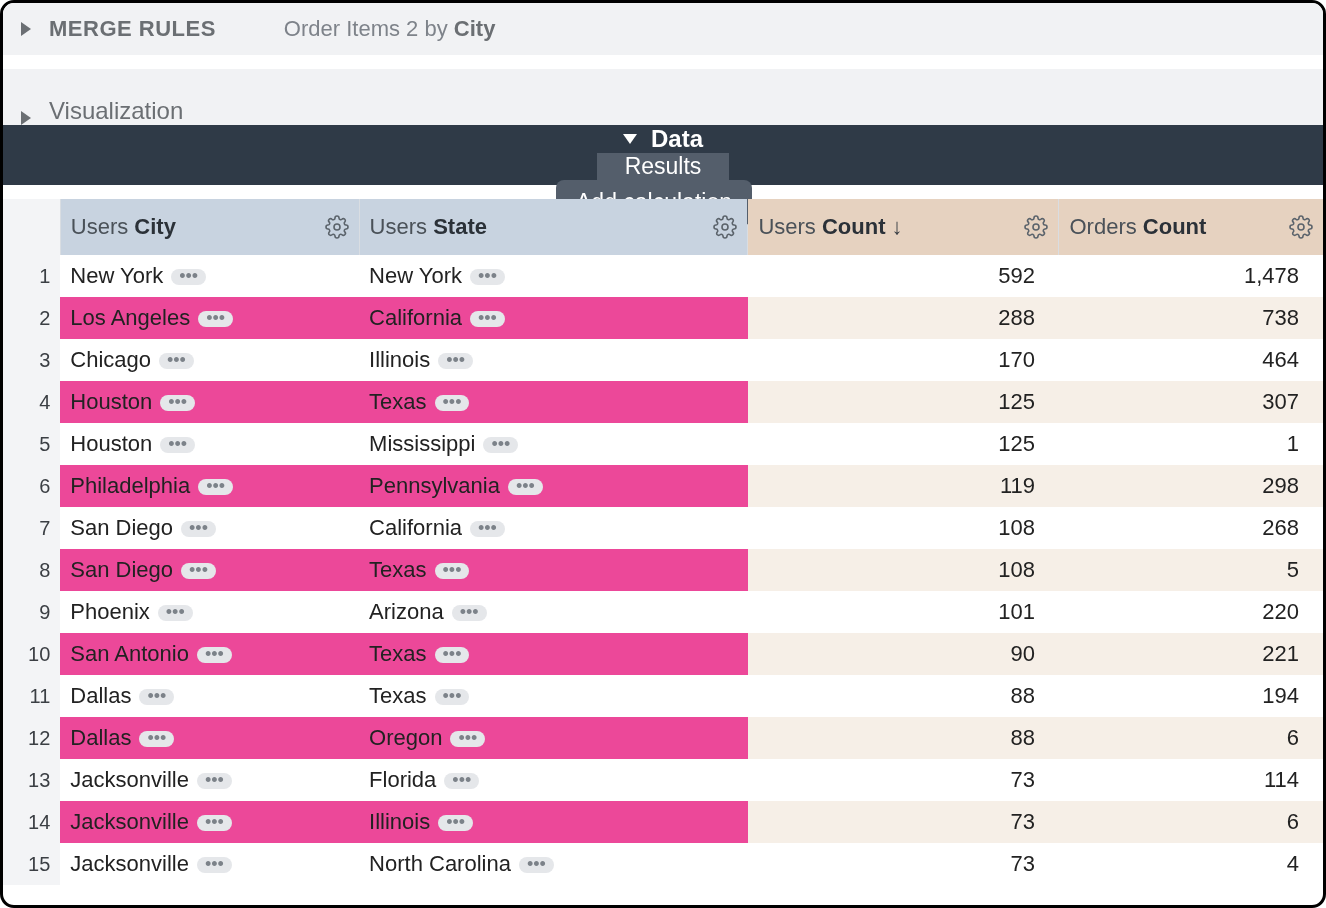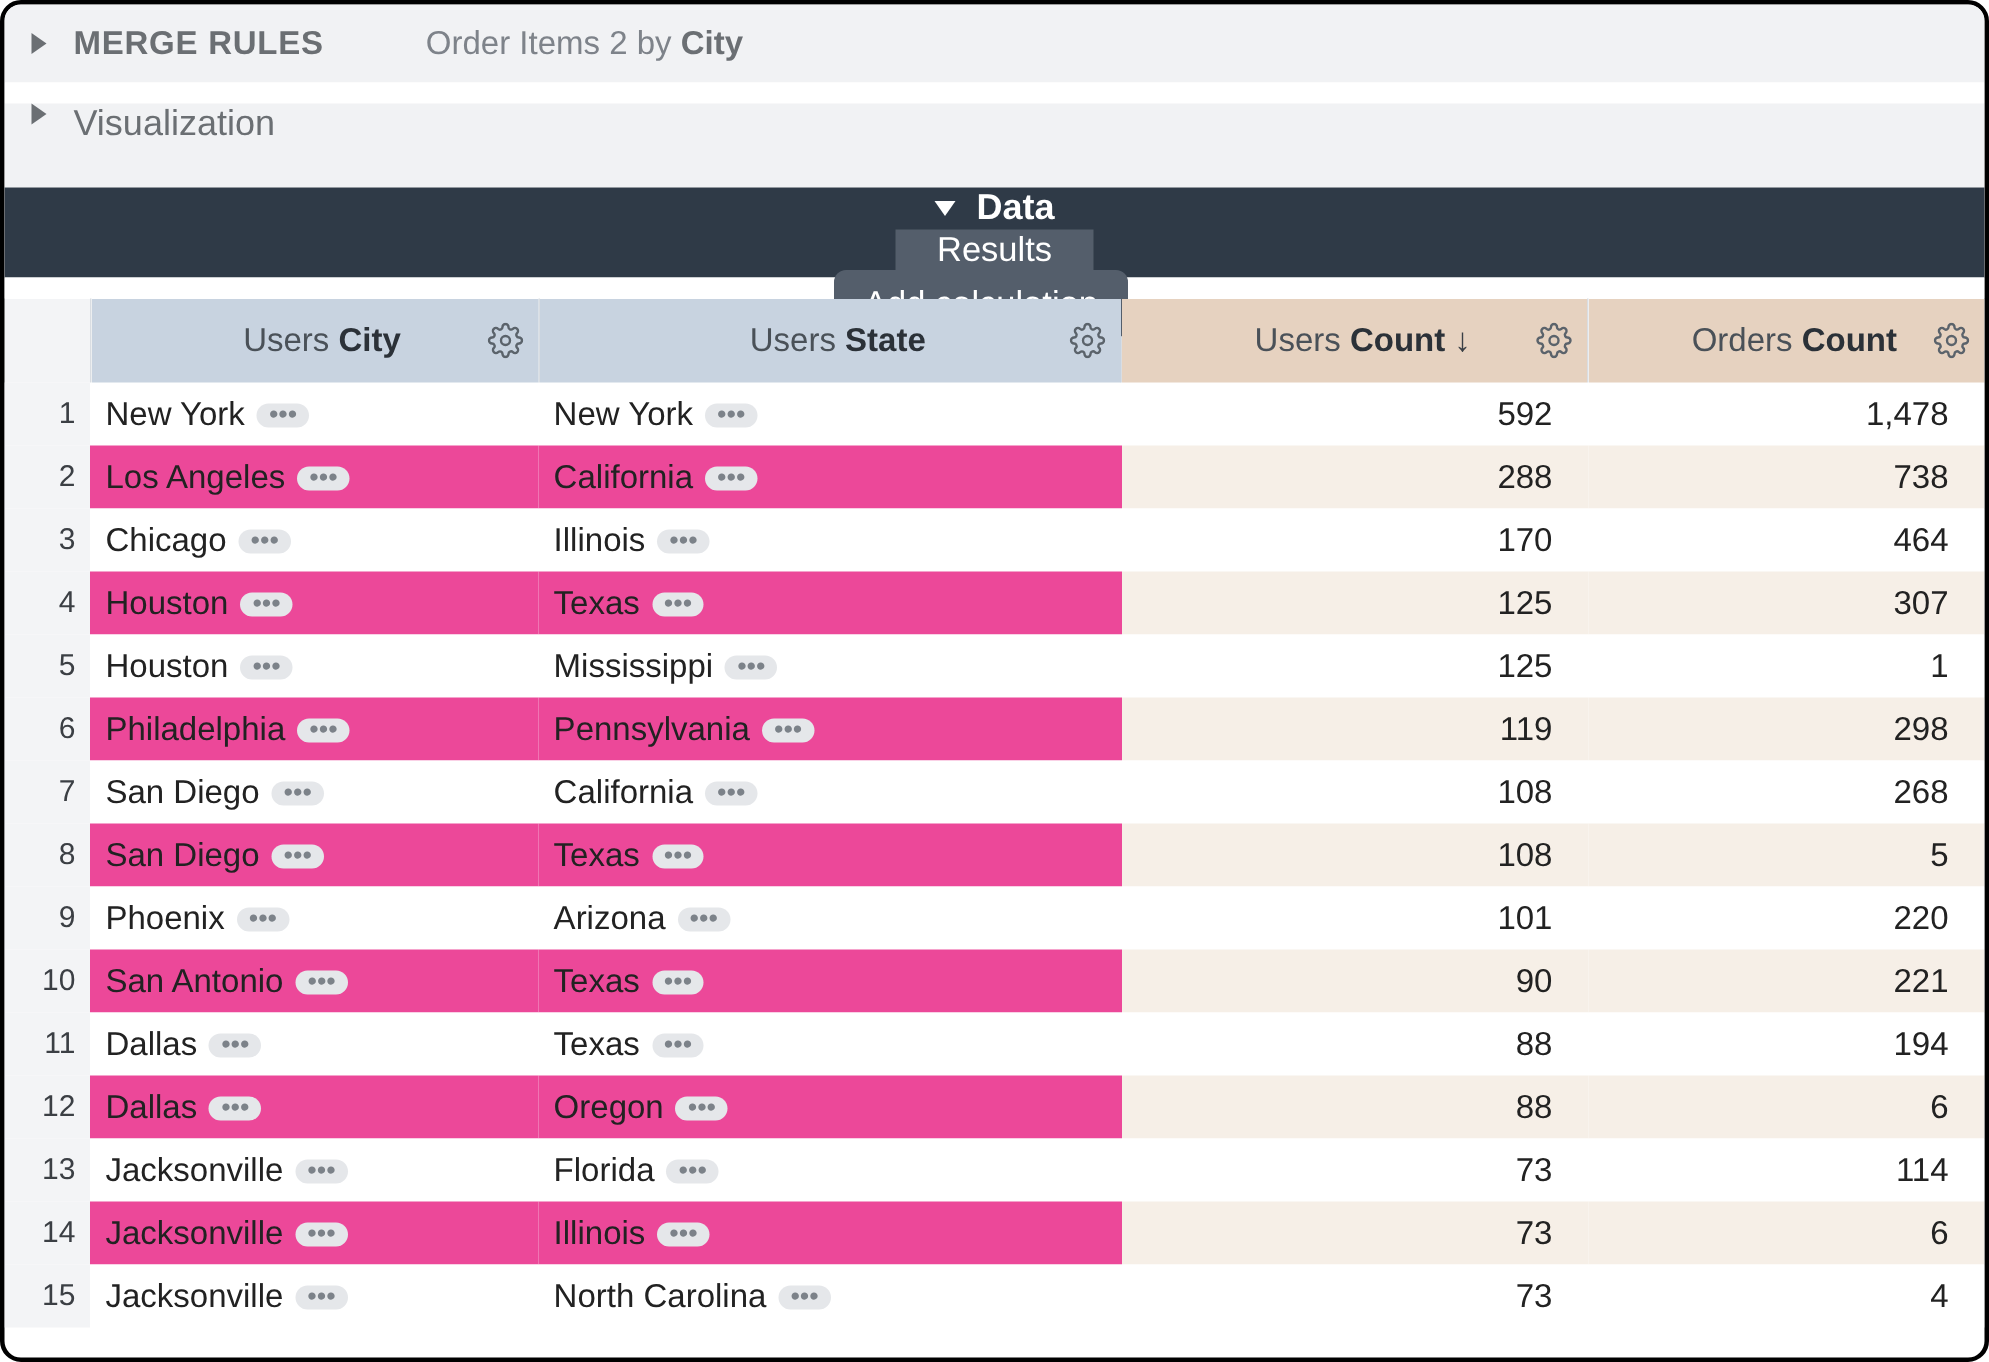--- a/index.html
+++ b/index.html
@@ -21,21 +21,21 @@
     width: 0; height: 0; border-top: 7px solid transparent; border-bottom: 7px solid transparent;
     border-left: 10px solid #6b6f73; display: inline-block;
   }
   .caret.down {
     border-left: 7px solid transparent; border-right: 7px solid transparent;
     border-top: 10px solid #fff; border-bottom: none;
   }
   .spacer-row { height: 14px; background: #fff; }
 
   .viz-header {
-    display: flex; align-items: flex-start; height: 56px;
+    display: flex; align-items: flex-end; height: 56px;
     background: #f1f2f4; padding: 0 18px; gap: 18px;
   }
   .viz-header .title { font-size: 24px; color: #6b6f73; font-weight: 400; }
 
   .data-bar {
     display: flex; align-items: center; height: 60px;
     background: #2f3a47; color: #fff; flex-direction: column;
   }
   .data-bar .data-toggle {
     display: flex; align-items: center; gap: 14px; padding: 0 22px; height: 100%;
@@ -54,21 +54,21 @@
     display: flex; align-items: center; gap: 20px; font-size: 24px; font-weight: 700;
     margin-right: 22px;
   }
   .data-bar .totals .cb {
     width: 22px; height: 22px; background: #fff; border-radius: 4px;
   }
 
   .table-wrap { width: 100%; }
   table { width: 100%; border-collapse: collapse; font-size: 22px; color: #222; }
   thead th {
-    text-align: center; height: 56px; padding: 0 0 0 10px;
+    text-align: left; height: 56px; padding: 0 0 0 10px;
     font-weight: 400; color: #3a3f45; border-right: 1px solid #d9dde2; position: relative;
   }
   thead th.rownum { background: #f3f4f6; width: 56px; border-right: 1px solid #d9dde2;}
   thead th.dim { background: #c8d3e0; }
   thead th.meas { background: #e6d2c0; }
   thead th .prefix { font-weight: 400; color: #4a5158; }
   thead th .main { font-weight: 700; color: #2b3138; }
   thead th .gear {
     position: absolute; right: 10px; top: 50%; transform: translateY(-50%);
     width: 24px; height: 24px; color: #5b636b;

